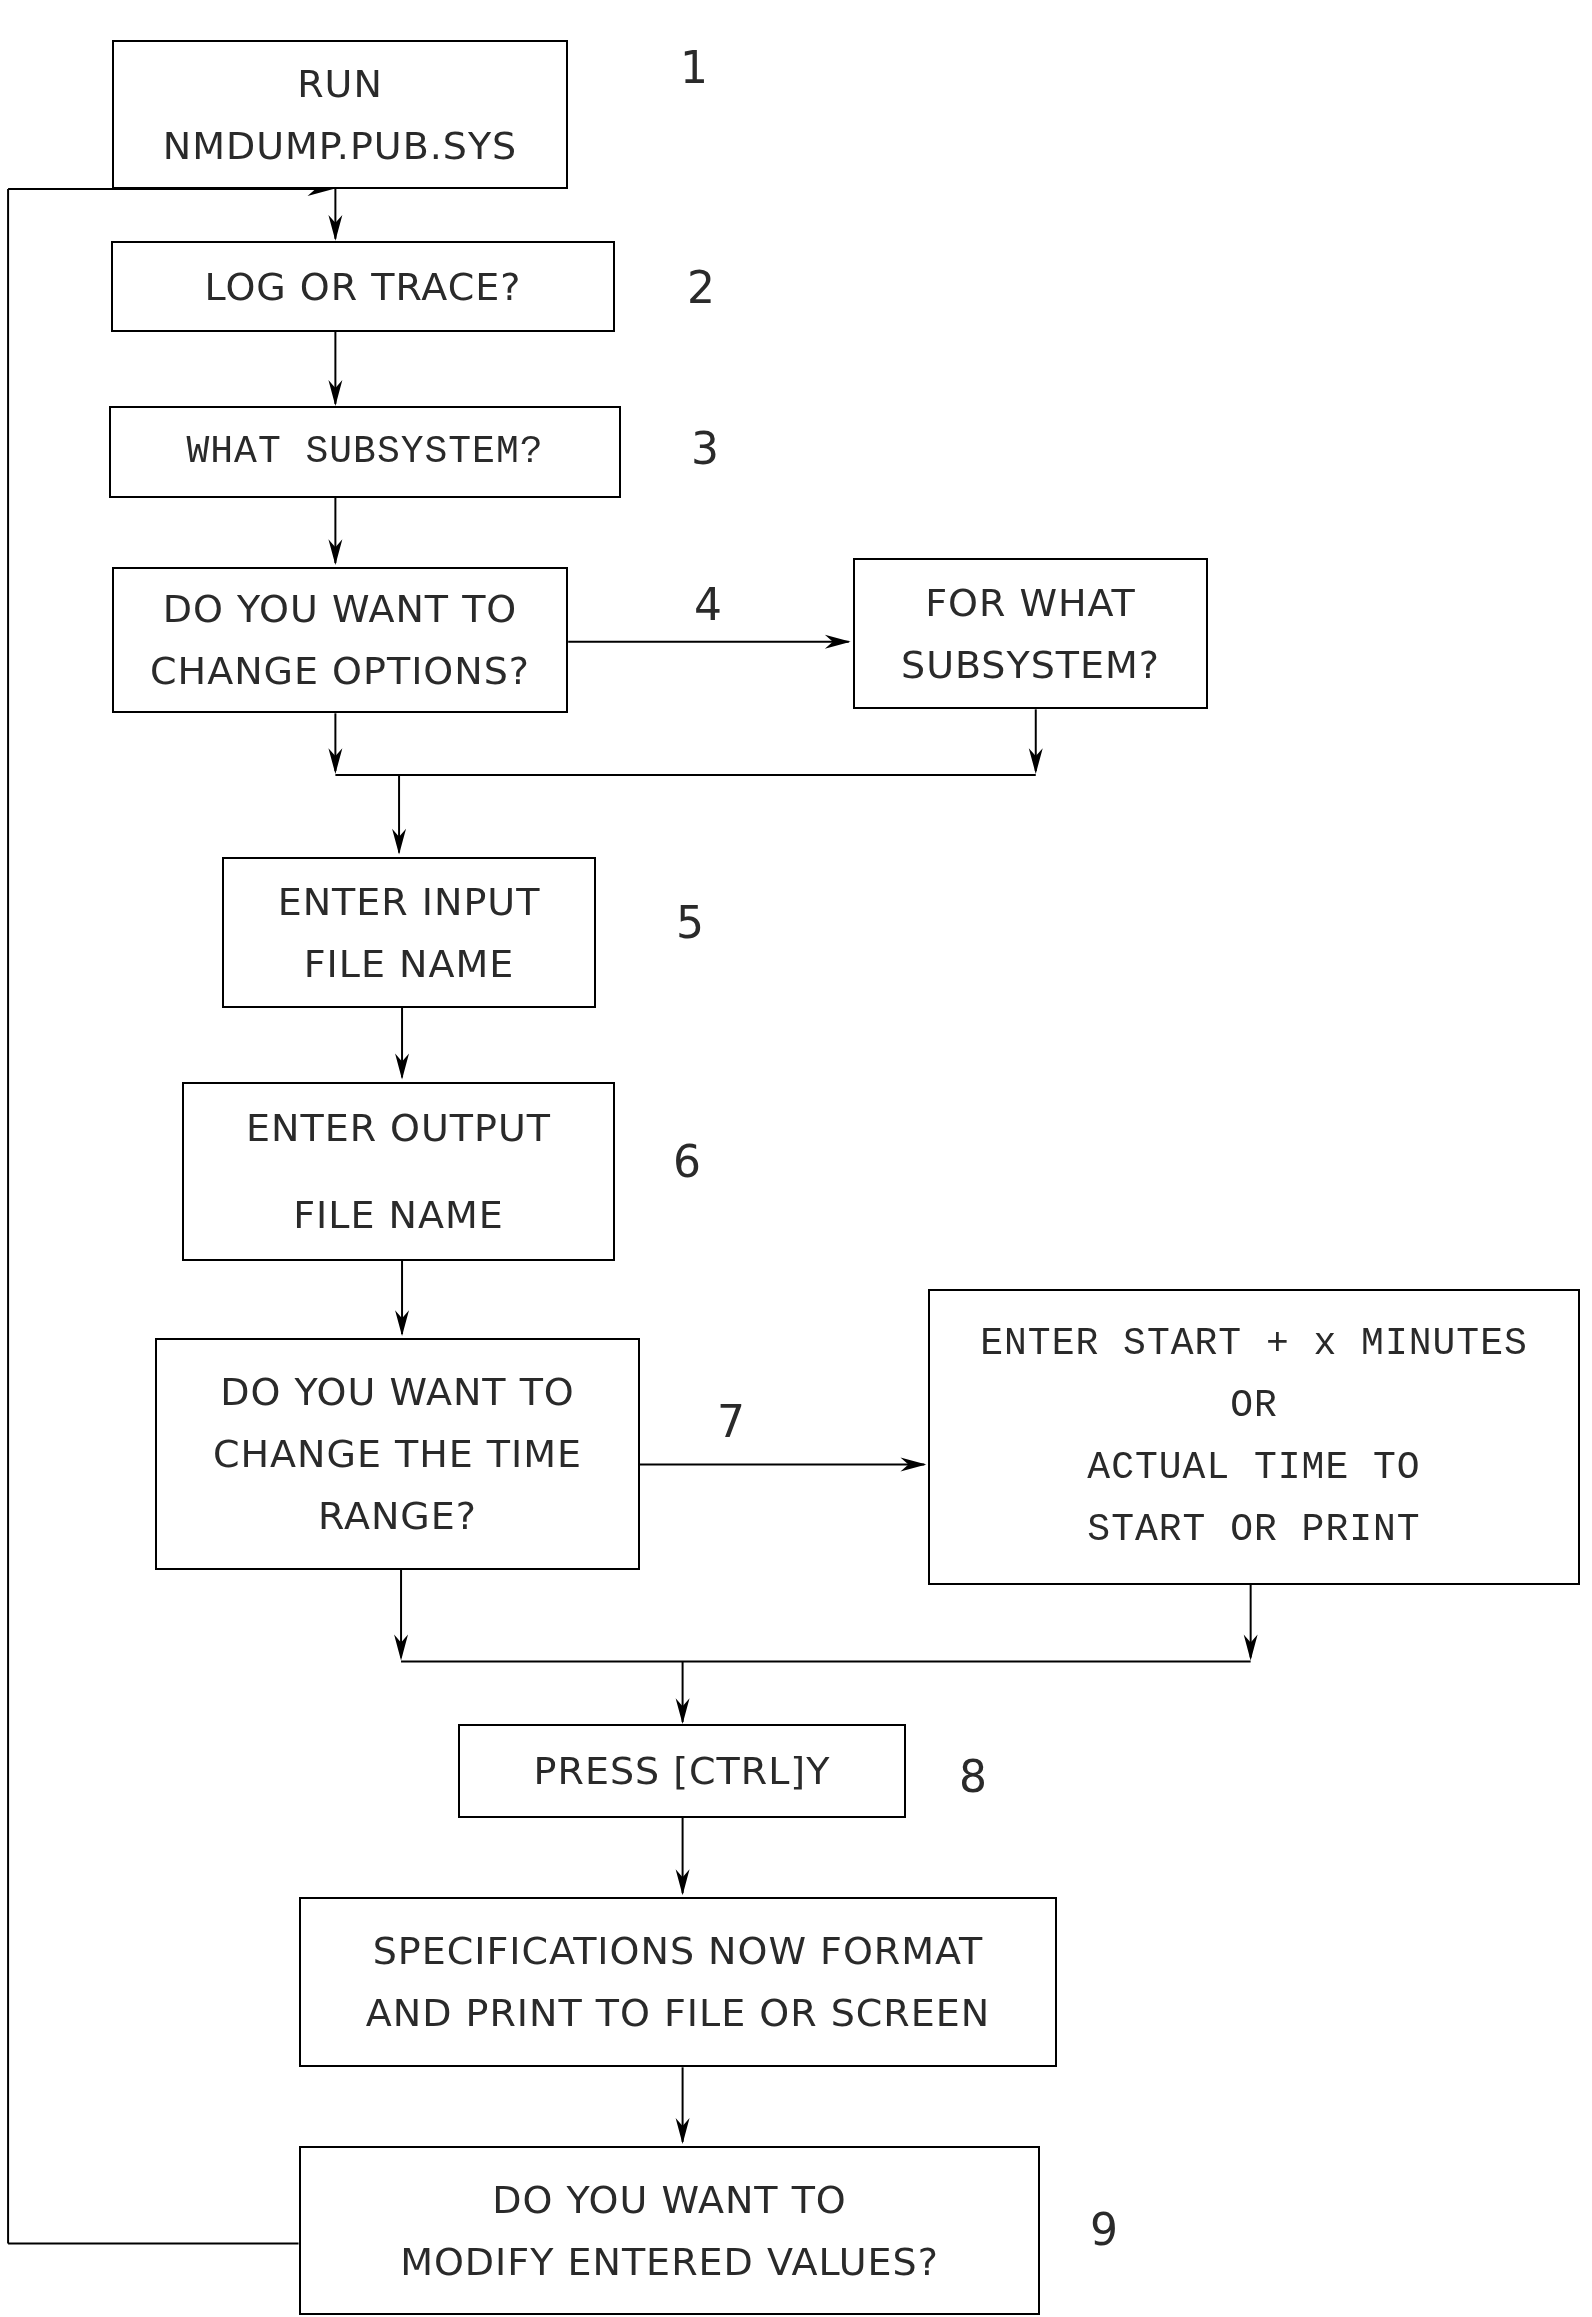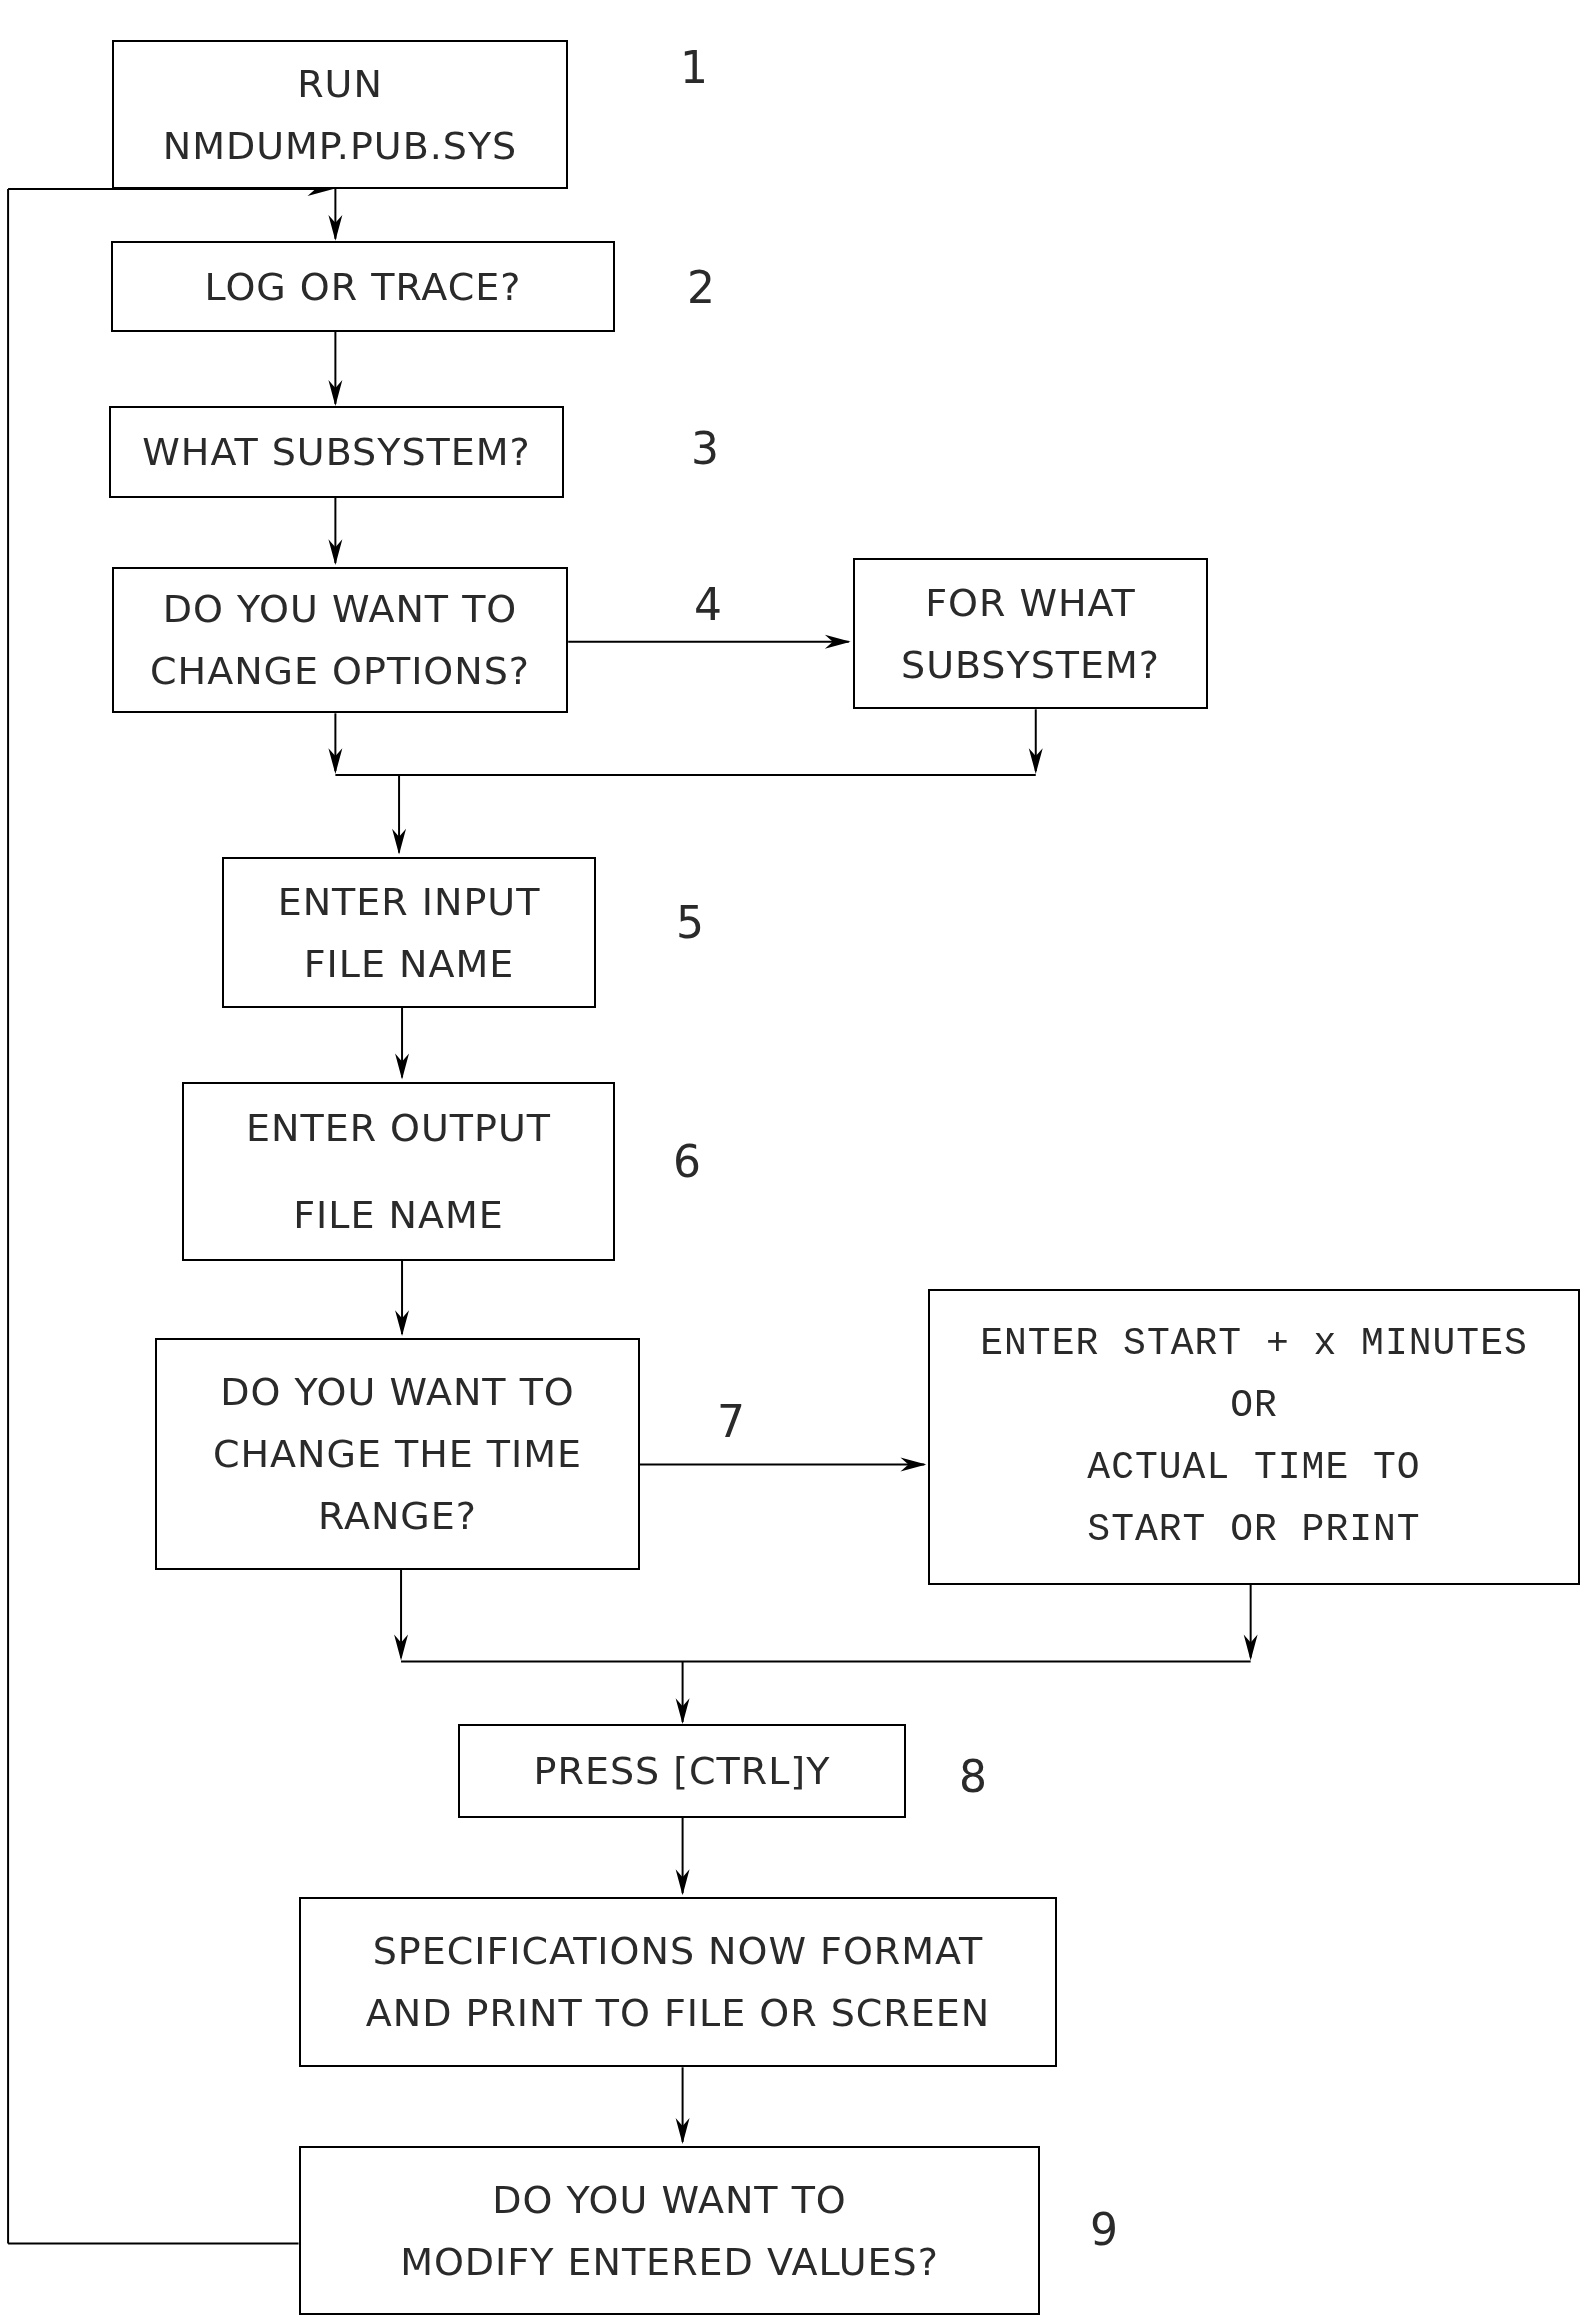--- a/index.html
+++ b/index.html
@@ -29,21 +29,21 @@
   }
   .step{
     position:absolute;
     font-size:44px;
     color:#2a2a2a;
     transform:translate(-50%,-50%);
   }
   
   .n0 {left:112px; top:0px;    width:456px; height:149px;margin-top:40px;}
   .n1 {left:111px; top:241px;  width:504px; height:91px;}
-  .n2 {left:109px; top:406px;  width:455px; height:92px;}
+  .n2 {left:109px; top:406px;  width:512px; height:92px;font-family:Liberation Mono, monospace;}
   .n3 {left:112px; top:567px;  width:456px; height:146px;}
   .n4 {left:853px; top:558px;  width:355px; height:151px;}
   .n5 {left:222px; top:857px;  width:374px; height:151px;}
   .n6 {left:182px; top:1082px; width:433px; height:179px;gap:25px;}
   .n7 {left:155px; top:1338px; width:485px; height:232px;}
   .n8 {left:928px; top:1289px; width:652px; height:296px;font-family:Liberation Mono, monospace;}
   .n9 {left:458px; top:1724px; width:448px; height:94px;}
   .n10{left:299px; top:1897px; width:758px; height:170px;}
   .n11{left:299px; top:2146px; width:741px; height:169px;}
   

